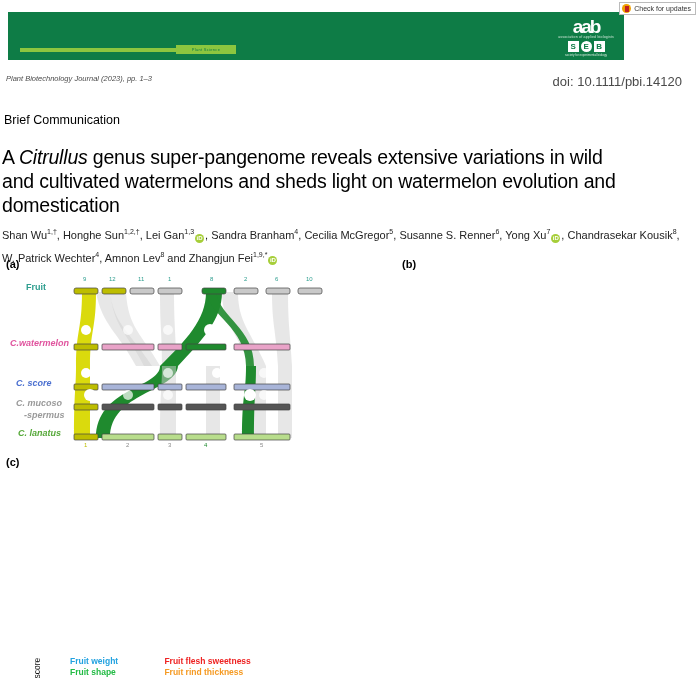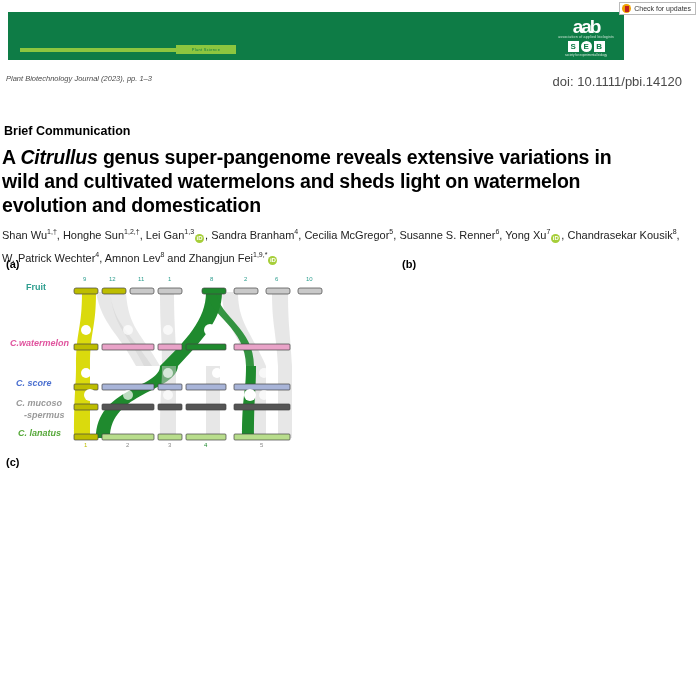--- a/index.html
+++ b/index.html
@@ -38,23 +38,23 @@
   .seb span{
     width:11px;height:11px;background:#fff;color:#0e7c46;font-size:8px;font-weight:700;
     display:flex;align-items:center;justify-content:center;
   }
   .seb span.circ{border-radius:50%;}
   .seb-sub{font-size:3px;color:#cfe7d8;margin-top:1px;}
   
   .runhead{position:absolute;left:6px;top:74px;font-size:7.5px;font-style:italic;color:#4a4a4a;}
   .doi{position:absolute;right:18px;top:74px;font-size:13px;color:#4a4a4a;}
   
-  .brief{position:absolute;left:4px;top:124px;font-size:12.5px;font-weight:700;color:#000;}
+  .brief{position:absolute;left:4px;top:113px;font-size:12.5px;font-weight:400;color:#000;}
   .title{
-    position:absolute;left:2px;top:132px;width:614px;font-size:19.5px;font-weight:700;
+    position:absolute;left:2px;top:132px;width:614px;font-size:19.5px;font-weight:400;
     line-height:24px;color:#000;letter-spacing:-.2px;
   }
   .title em{font-style:italic;}
   .authors{
     position:absolute;left:2px;top:222px;width:690px;font-size:11px;line-height:19px;color:#222;
   }
   .authors sup{font-size:7px;}
   .orcid{
     display:inline-block;width:9px;height:9px;border-radius:50%;background:#a6ce39;
     color:#fff;font-size:6px;font-weight:700;text-align:center;line-height:9px;
@@ -217,13 +217,31 @@
 
   <div class="panel-label b-label">(b)</div>
   <div id="panelB">
 
     <div></div>
 
     <div></div>
   </div>
 
   <div class="panel-label c-label">(c)</div>
+  <div id="panelC">
+    <div class="legend">
+      <div>
+        <span class="lcol l1" style="color:#22a2e0">Fruit weight</span>
+        <span class="lcol" style="color:#ee2222">Fruit flesh sweetness</span>
+      </div>
+      <div>
+        <span class="lcol l1" style="color:#22bb44">Fruit shape</span>
+        <span class="lcol" style="color:#f59a22">Fruit rind thickness</span>
+      </div>
+
+    </div>
+    <div class="man-y">XP-CLR score</div>
+
+    <div></div>
+
+    <div></div>
+  </div>
 </div>
 
 </body></html>

